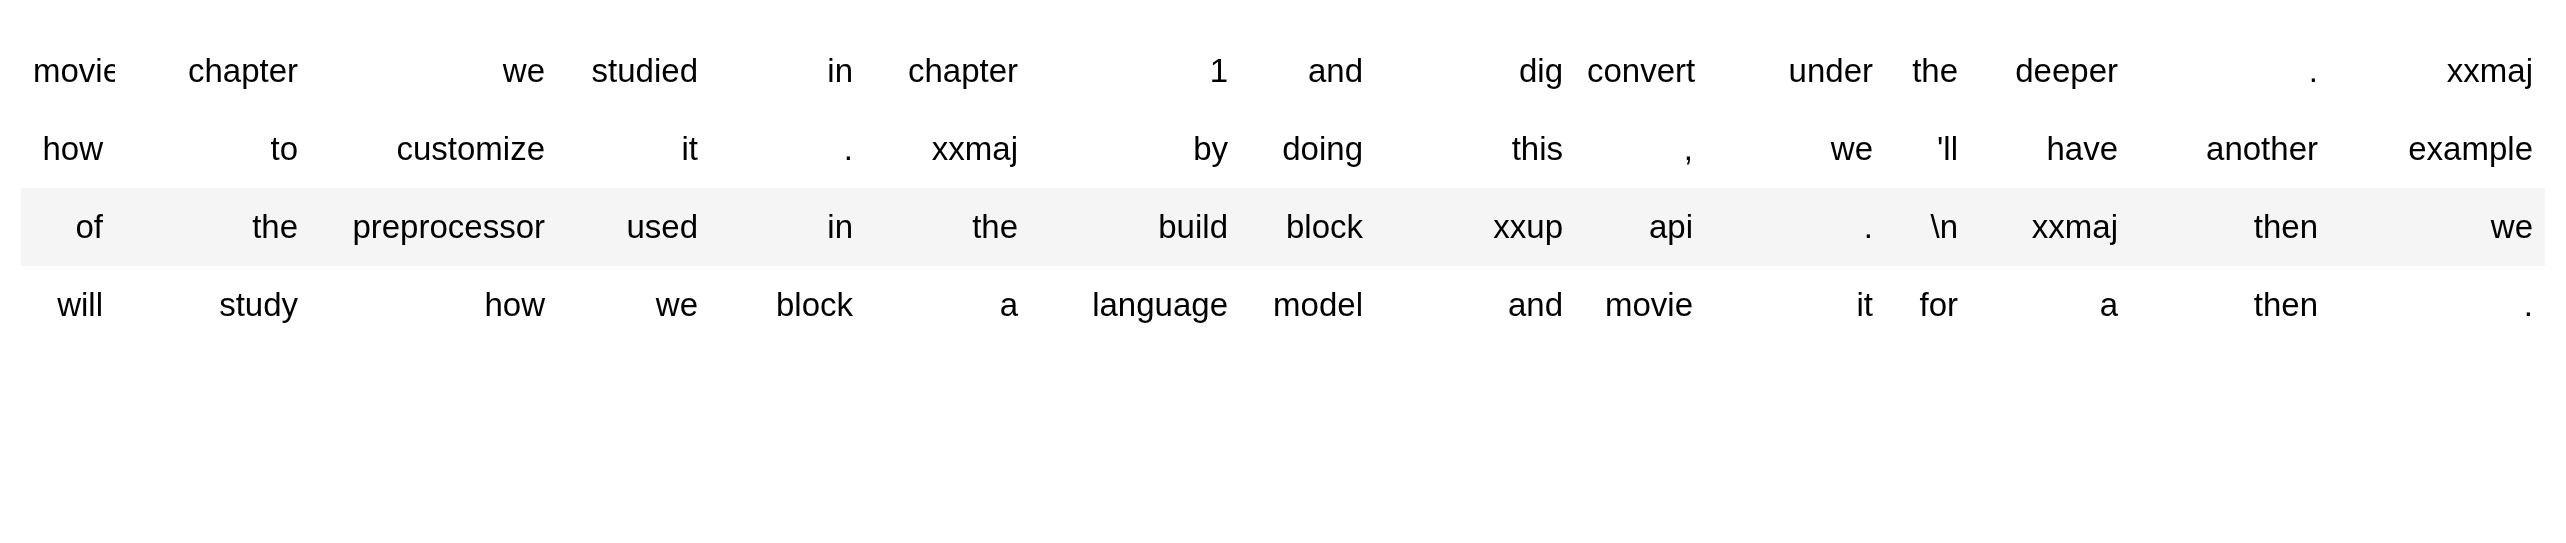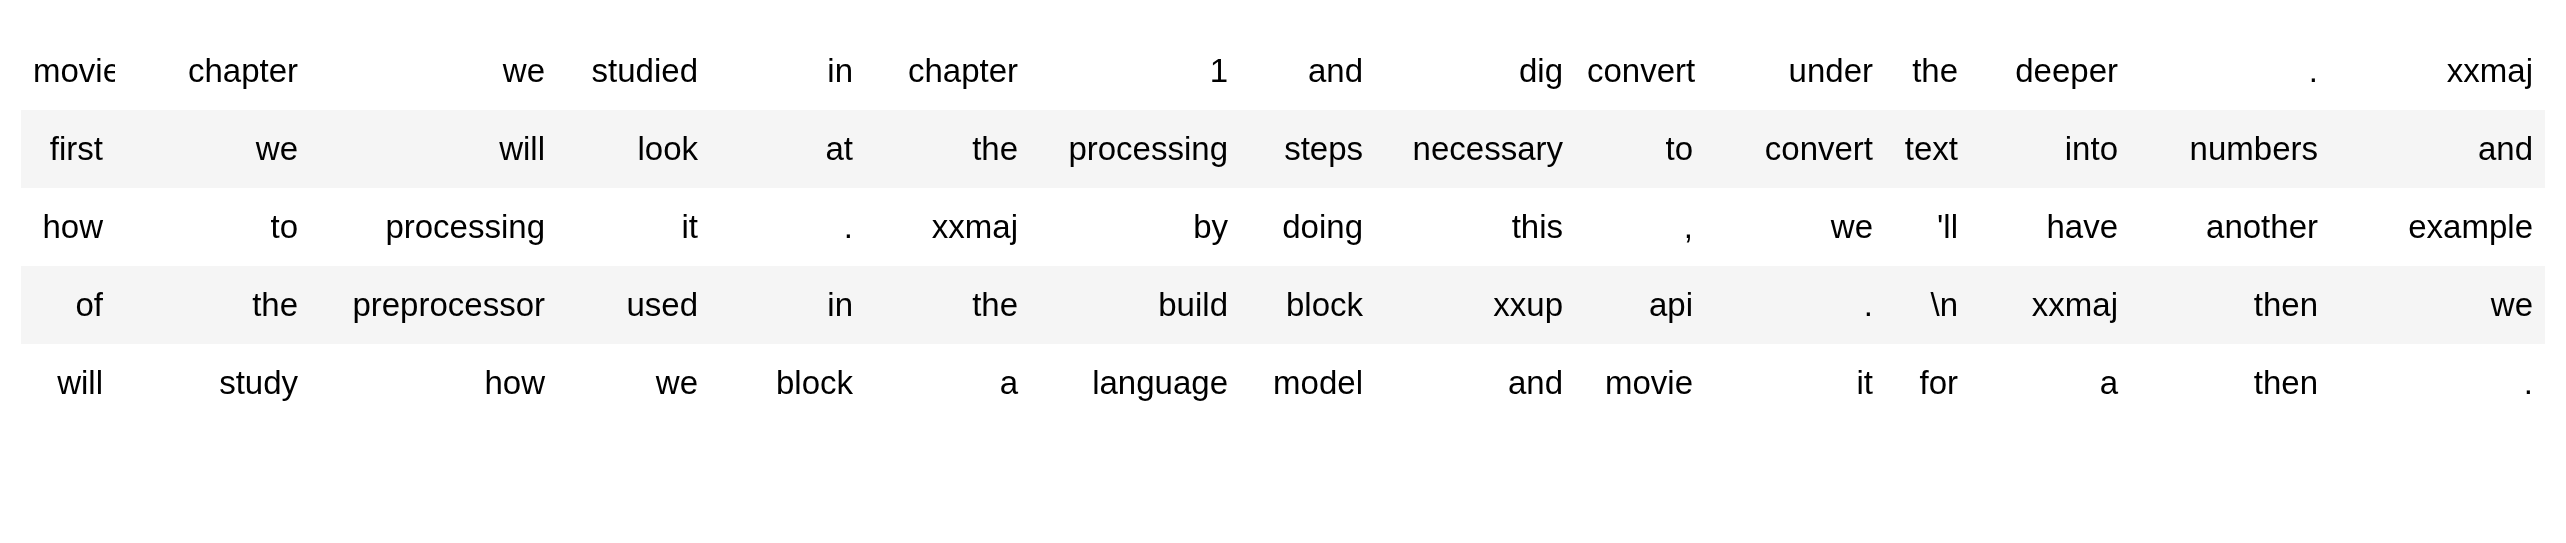--- a/index.html
+++ b/index.html
@@ -76,41 +76,24 @@
           <td>1</td>
           <td>and</td>
           <td>dig</td>
           <td>convert</td>
           <td>under</td>
           <td>the</td>
           <td>deeper</td>
           <td>.</td>
           <td>xxmaj</td>
         </tr>
-        <tr class="row-stripe">
-          <td>first</td>
-          <td>we</td>
-          <td>will</td>
-          <td>look</td>
-          <td>at</td>
-          <td>the</td>
-          <td>processing</td>
-          <td>steps</td>
-          <td>necessary</td>
-          <td>to</td>
-          <td>convert</td>
-          <td>text</td>
-          <td>into</td>
-          <td>numbers</td>
-          <td>and</td>
-        </tr>
         <tr class="row-base">
           <td>how</td>
           <td>to</td>
-          <td>processing</td>
+          <td>customize</td>
           <td>it</td>
           <td>.</td>
           <td>xxmaj</td>
           <td>by</td>
           <td>doing</td>
           <td>this</td>
           <td>,</td>
           <td>we</td>
           <td>'ll</td>
           <td>have</td>

